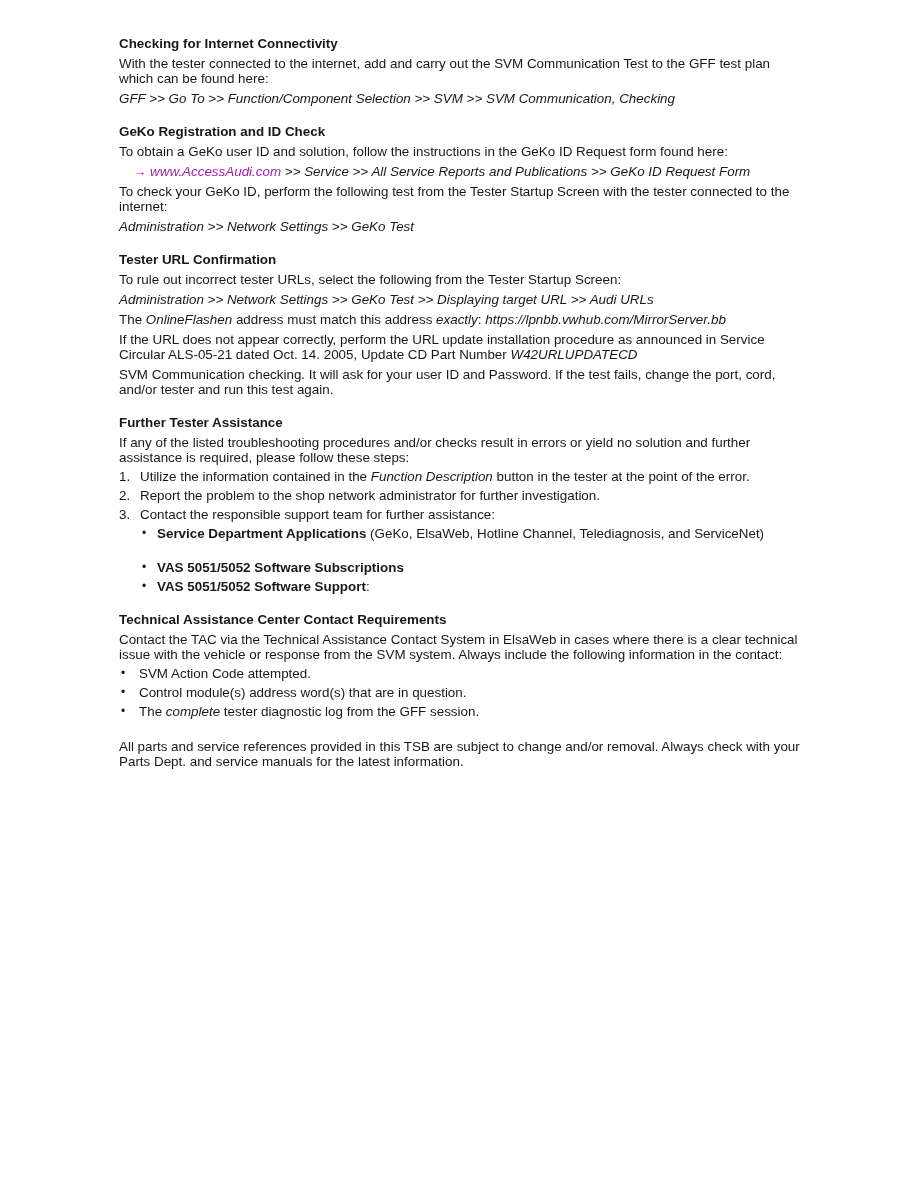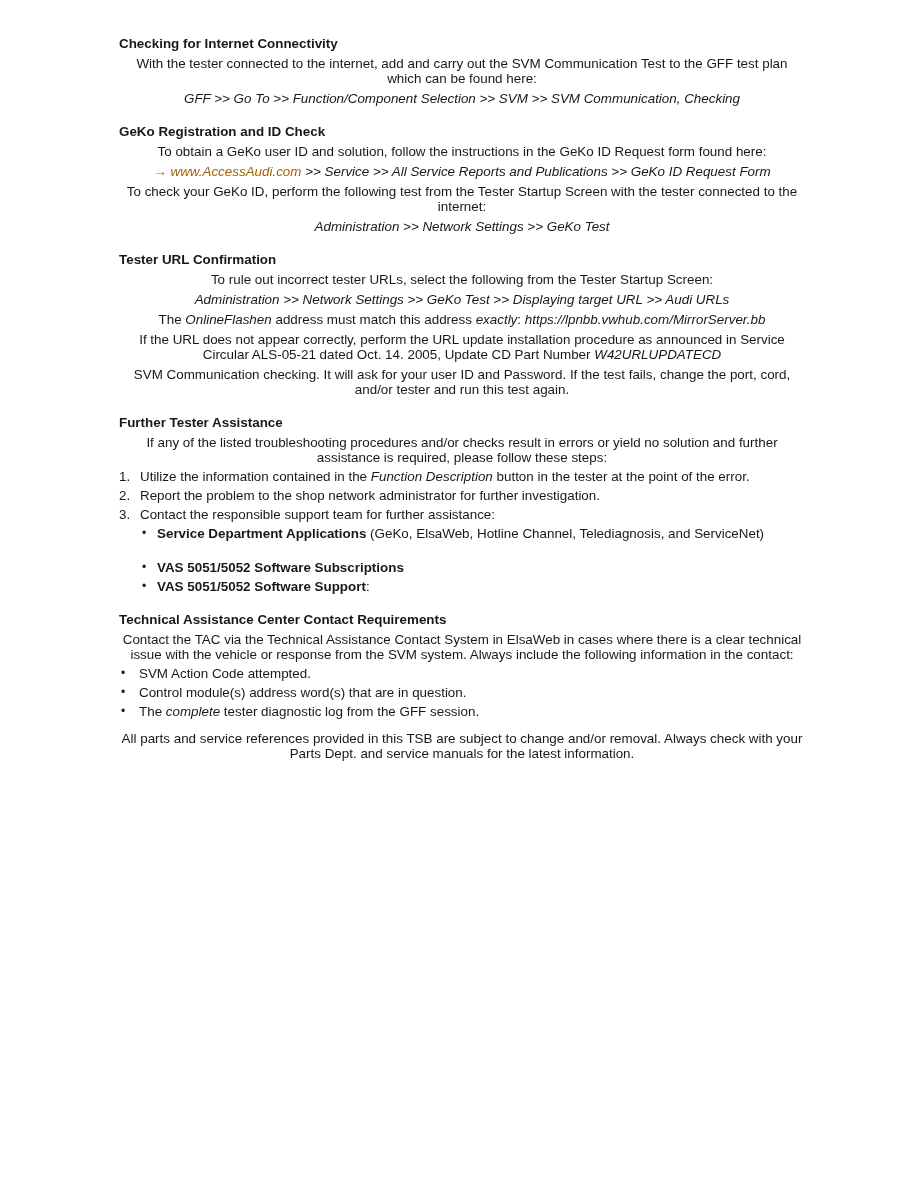--- a/index.html
+++ b/index.html
@@ -24,28 +24,29 @@
     color: #181818;
   }
   .blk { margin: 5px 0 0 0; }
   .blk:first-child { margin-top: 0; }
   h3.blk {
     font-size: 13.4px;
     line-height: 15px;
     font-weight: bold;
     margin-top: 18px;
   }
-  p.blk { margin-top: 5px; text-align: center; }
+  p.blk { margin-top: 5px; }
   .it { font-style: italic; }
   .b  { font-weight: bold; }
   a.link {
-    color: #a16207;
+    color: #a21caf;
     text-decoration: none;
     font-style: italic;
     cursor: pointer;
+    margin-left: 14px;
   }
   .list { margin-top: 0; }
   .li {
     display: flex;
     margin-top: 4px;
     align-items: flex-start;
   }
   .li .num {
     flex: none;
     width: 21px;
@@ -57,21 +58,21 @@
     width: 15px;
     font-size: 12px;
   }
   .li.bot { padding-left: 2px; }
   .li.bot .dot {
     flex: none;
     width: 18px;
     font-size: 12px;
   }
   .li.gap-before { margin-top: 19px; }
-  p.disclaimer { margin-top: 12px; }
+  p.disclaimer { margin-top: 20px; }
 </style>
 </head>
 <body>
 
 <div class="doc">
 
   <h3 class="blk">Checking for Internet Connectivity</h3>
   <p class="blk">With the tester connected to the internet, add and carry out the SVM Communication Test to the GFF test plan which can be found here:</p>
   <p class="blk it">GFF &gt;&gt; Go To &gt;&gt; Function/Component Selection &gt;&gt; SVM &gt;&gt; SVM Communication, Checking</p>
 

